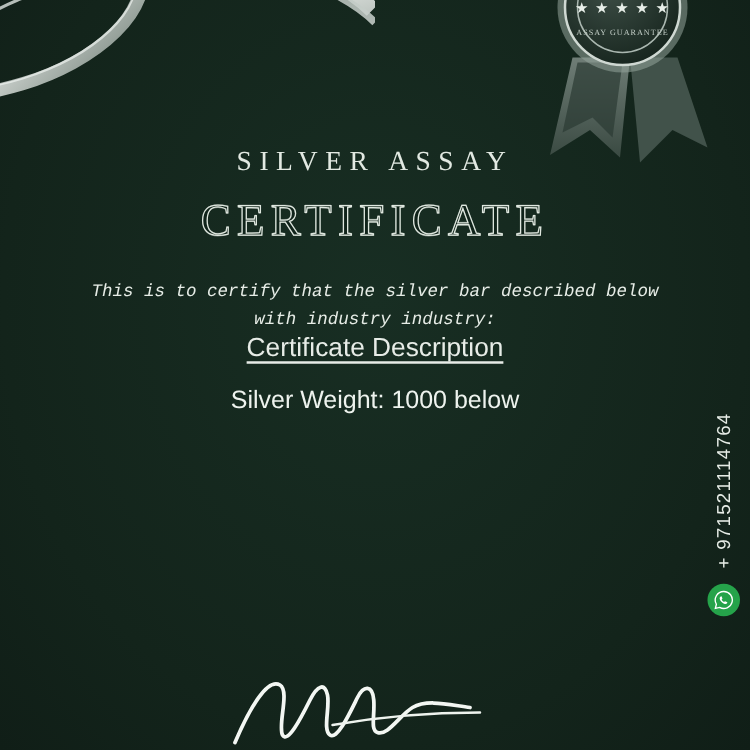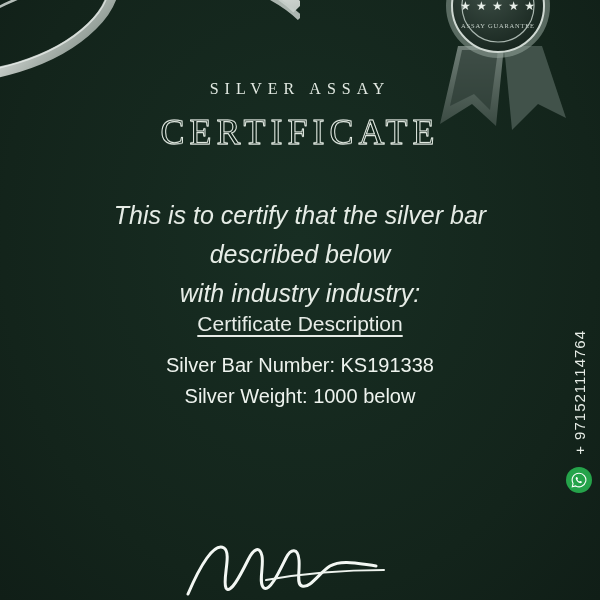--- a/index.html
+++ b/index.html
@@ -47,47 +47,47 @@
   
   .content {
     position: absolute;
     top: 0; left: 0;
     width: 600px;
     text-align: center;
     color: #e9efe9;
   }
 
   .assay-line {
-    margin-top: 80px;
+    margin-top: 116px;
     font-family: "Liberation Serif", serif;
-    font-size: 16px;
+    font-size: 22px;
     letter-spacing: 6px;
     color: #e2e9e2;
     font-weight: 400;
   }
 
   .cert-title {
     margin-top: 16px;
     font-family: "Liberation Serif", serif;
     font-size: 36px;
     letter-spacing: 5px;
     line-height: 1;
     color: #10231a;
     -webkit-text-stroke: 1px #dfe7df;
     text-shadow:
        0 1px 0 rgba(255,255,255,0.35),
        0 -1px 0 rgba(255,255,255,0.2);
   }
 
   .intro {
-    margin: 46px auto 0 auto;
+    margin: 30px auto 0 auto;
     width: 470px;
-    font-family: Liberation Sans, sans-serif;
+    font-family: Liberation Mono, monospace;
     font-style: italic;
-    font-size: 25px;
+    font-size: 14px;
     line-height: 1.55;
     color: #e6ece6;
   }
 
   .section-heading {
     font-size: 21px;
     color: #e7ece7;
     text-decoration: underline;
     text-underline-offset: 4px;
   }
@@ -207,21 +207,20 @@
     <div class="cert-title">CERTIFICATE</div>
 
     <div class="intro">
       <div>This is to certify that the silver bar described below</div>
       <div>with industry industry:</div>
     </div>
 
     <div class="section-heading">Certificate Description</div>
 
     <ul class="detail-list">
-      <li>Silver Bar Number: KS191338</li>
       <li>Silver Weight: 1000 below</li>
     </ul>
   </div>
 
   <div class="signature-layer">
     <svg width="260" height="70" viewBox="0 0 260 70">
       <path d="M18,58 C30,30 44,6 54,12 C62,17 52,44 56,52 C60,59 70,40 78,24 C84,12 90,10 92,20 C94,30 88,48 94,52 C100,56 110,34 116,22 C121,12 128,12 129,24 C130,36 126,48 132,50 C140,53 150,36 160,30 C172,23 190,28 206,30" fill="none" stroke="#f3f7f3" stroke-width="3" stroke-linecap="round"></path>
       <path d="M96,44 C130,38 170,34 214,34" fill="none" stroke="#eef3ee" stroke-width="2" stroke-linecap="round"></path>
     </svg>
   </div>

